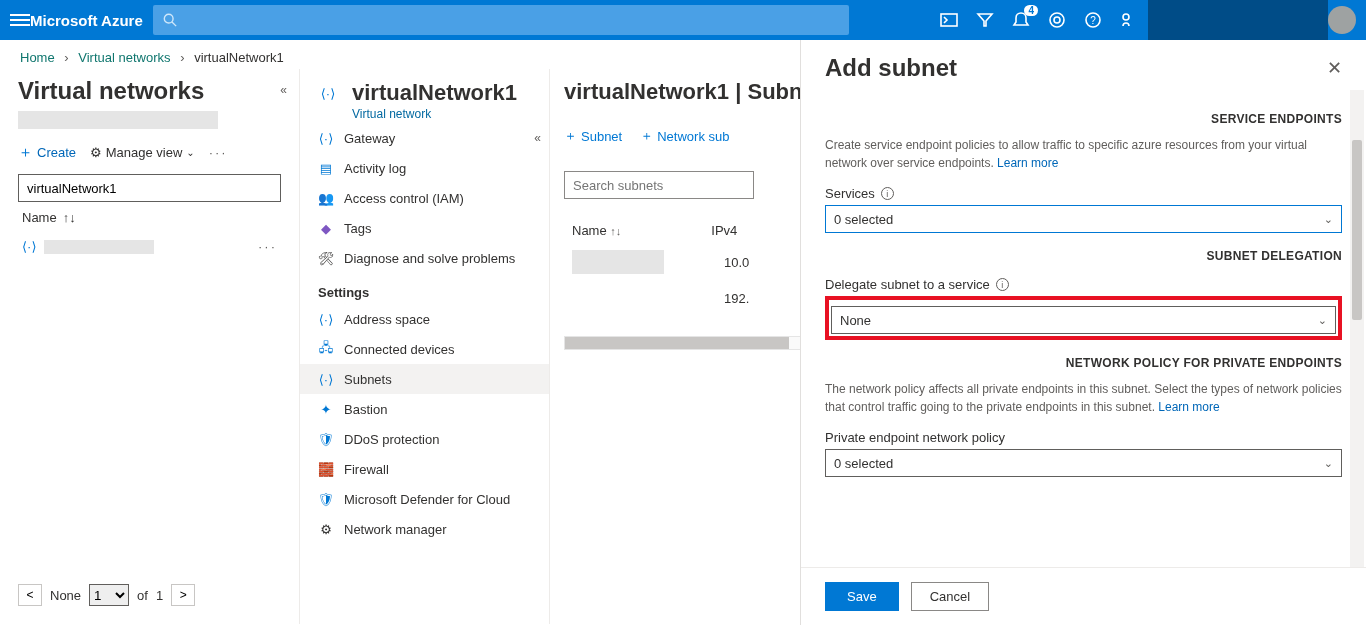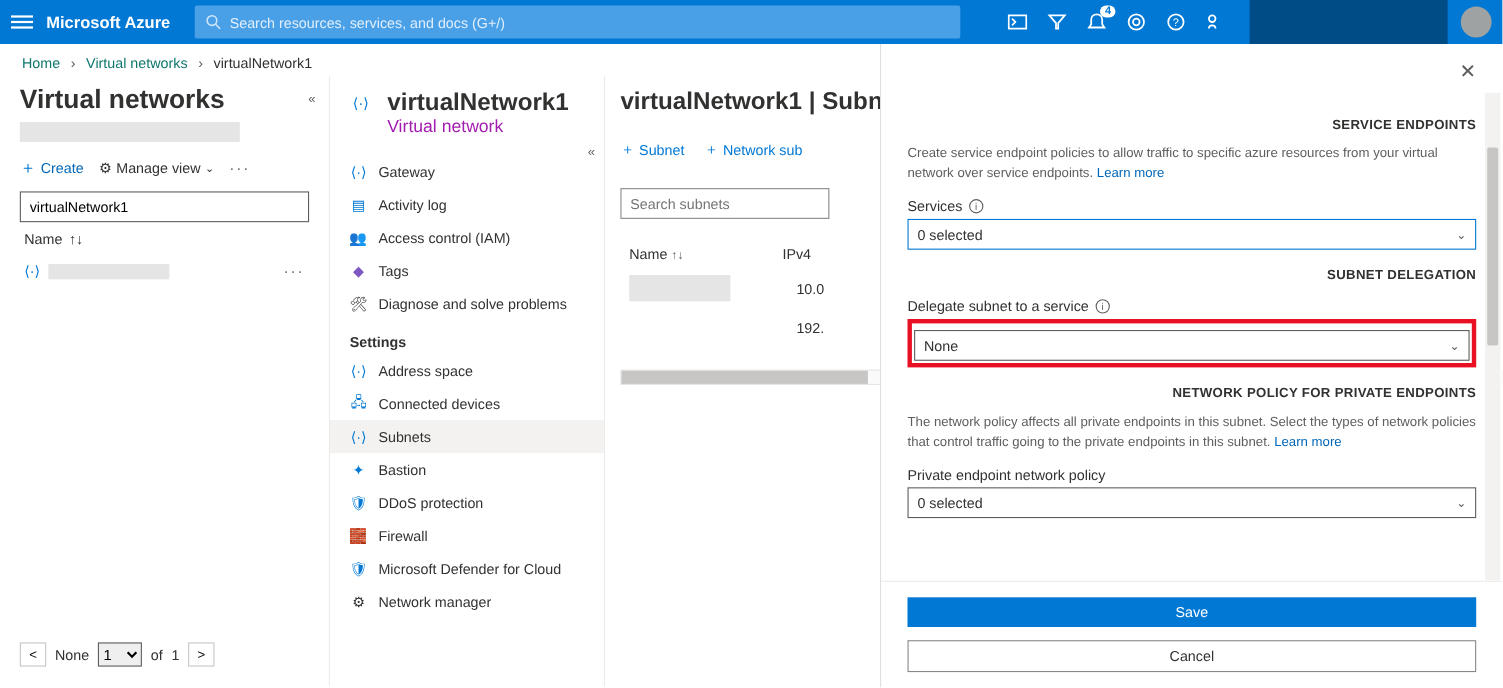--- a/index.html
+++ b/index.html
@@ -1,19 +1,19 @@
 <!DOCTYPE html>
 <html><head>
 <meta charset="utf-8">
 <style>
   * { box-sizing: border-box; margin: 0; padding: 0; font-family: "Segoe UI", Segoe, Tahoma, sans-serif; }
   body { width: 1366px; height: 625px; overflow: hidden; background:#fff; color:#323130; font-size:13px; position:relative; }
 
   
-  .topbar { height:40px; background:#0078d4; color:#fff; display:flex; align-items:center; padding:0 10px; gap:12px; }
+  .topbar { height:40px; background:#0078d4; color:#fff; display:flex; align-items:center; padding:0 10px; }
   .hamburger { width:20px; display:flex; flex-direction:column; gap:3px; cursor:pointer;}
   .hamburger span { height:2px; background:#fff; }
   .brand { font-size:15px; font-weight:600; margin-right:10px;}
   .search-wrap { flex:0 0 696px; background:#4aa0e6; height:30px; border-radius:2px; display:flex; align-items:center; padding:0 10px; color:#cfe7fa;}
   .search-wrap svg { width:14px; height:14px; fill:#fff; margin-right:8px;}
   .search-wrap input { background:transparent; border:0; outline:0; color:#fff; flex:1; font-size:13px;}
   .search-wrap input::placeholder{color:#e0eefc;}
   .topicons { margin-left:auto; display:flex; align-items:center; gap:18px; }
   .topicons .ic { width:18px; height:18px; color:#fff; cursor:pointer; position:relative;}
   .badge { position:absolute; top:-6px; right:-8px; background:#fff; color:#0078d4; font-size:10px; font-weight:600; border-radius:8px; padding:0 4px;}
@@ -45,21 +45,21 @@
   .pager .btn { border:1px solid #c8c6c4; background:#fff; width:24px; height:22px; font-size:12px;}
   .pager select { border:1px solid #605e5c; height:22px; width:40px;}
 
   
   .col2 { width:250px; border-right:1px solid #edebe9; display:flex; flex-direction:column; }
   .vnet-head { padding:10px 14px 0; position:relative;}
   .vnet-head .collapse { position:absolute; top:62px; right:8px; color:#605e5c; font-size:12px;}
   .vnet-title { display:flex; align-items:center; gap:10px;}
   .vneticon2 { width:28px; height:28px; color:#0078d4; display:inline-flex; align-items:center; justify-content:center;}
   .vnet-title h2 { font-size:22px; font-weight:600;}
-  .vnet-sub { font-size:16px; color:#a21caf; margin-left:38px; margin-bottom:16px;}
+  .vnet-sub { font-size:12px; color:#0369a1; margin-left:38px; margin-bottom:2px;}
   .col2 .searchmini { margin:0 14px 8px; height:28px; border:1px solid #605e5c; display:flex; align-items:center; padding:0 6px; color:#605e5c;}
   .col2 .searchmini input { border:0; outline:0; flex:1; font-size:13px; margin-left:6px;}
   .navlist { overflow:auto; flex:1; }
   .navitem { display:flex; align-items:center; gap:10px; padding:7px 18px; cursor:pointer; font-size:13px;}
   .navitem.selected { background:#f3f2f1;}
   .navitem .nic { width:16px; height:16px; display:inline-flex; align-items:center; justify-content:center;}
   .section-label { padding:12px 18px 4px; font-weight:600; font-size:13px;}
 
   
   .col3 { flex:1; position:relative; padding:10px 0 0 14px; display:flex; flex-direction:column;}
@@ -90,21 +90,21 @@
   .secthead { font-size:12px; font-weight:700; letter-spacing:0.3px; margin:16px 0 10px;text-align:right;}
   .desc { font-size:12px; color:#605e5c; line-height:1.5;}
   .desc a { color:#0067b8; text-decoration:none;}
   .lblrow { display:flex; align-items:center; gap:6px; margin-top:14px; font-size:13px;}
   .lblrow .info { width:13px; height:13px; border:1px solid #605e5c; border-radius:50%; display:inline-flex; align-items:center; justify-content:center; font-size:9px; color:#605e5c;}
   .combo { margin-top:4px; width:100%; height:28px; border:1px solid #605e5c; background:#fff; display:flex; align-items:center; padding:0 8px; cursor:pointer; justify-content:space-between;}
   .combo.blue { border:1px solid #0078d4;}
   .combo .chev { font-size:11px; color:#605e5c;}
   .redbox { border:4px solid #e81123; padding:2px; margin-top:4px;}
   .redbox .combo { height:28px; }
-  .flyfoot { border-top:1px solid #edebe9; padding:14px 24px; display:flex; gap:12px;flex-direction:column;}
+  .flyfoot { border-top:1px solid #edebe9; padding:14px 24px; display:flex; gap:12px;}
   .btn-primary { background:#0078d4; color:#fff; border:0; padding:6px 22px; font-size:13px; cursor:pointer;}
   .btn-secondary { background:#fff; color:#323130; border:1px solid #8a8886; padding:6px 18px; font-size:13px; cursor:pointer;}
   .vscroll { position:absolute; right:2px; top:0; bottom:0; width:14px; background:#f3f2f1;}
   .vscroll .thumb { position:absolute; left:2px; width:10px; top:50px; height:180px; background:#c8c6c4; border-radius:2px;}
 
   
   svg { display:block; }
   .ic-stroke { stroke:currentColor; fill:none; stroke-width:1.6; }
 </style>
 </head>
@@ -115,21 +115,20 @@
       <span></span>
       <span></span>
       <span></span>
     </div>
   <div class="brand">Microsoft Azure</div>
   <div class="search-wrap">
     <svg viewBox="0 0 16 16">
         <circle cx="6.5" cy="6.5" r="5" class="ic-stroke"></circle>
         <line x1="10" y1="10" x2="15" y2="15" class="ic-stroke"></line>
       </svg>
-    <input placeholder="Search resources, services, and docs (G+/)" style="">
   </div>
   <div class="topicons">
     <div class="ic">
         <svg viewBox="0 0 18 18">
           <rect x="1" y="3" width="16" height="12" class="ic-stroke"></rect>
           <polyline points="4,6 7,9 4,12" class="ic-stroke"></polyline>
         </svg>
       </div>
     <div class="ic">
         <svg viewBox="0 0 18 18">
@@ -317,20 +316,21 @@
           <div class="thumb"></div>
         </div>
     </div>
   </div>
 
 </div>
 
 <div class="flyout">
 
   <div class="flyhead">
+    <h2>Add subnet</h2>
     <span class="close">✕</span>
   </div>
   <div class="flybody">
     <div class="vscroll">
         <div class="thumb"></div>
       </div>
 
     <div class="secthead">SERVICE ENDPOINTS</div>
     <div class="desc">
       <span>Create service endpoint policies to allow traffic to specific azure resources from your virtual network over service endpoints.</span>

